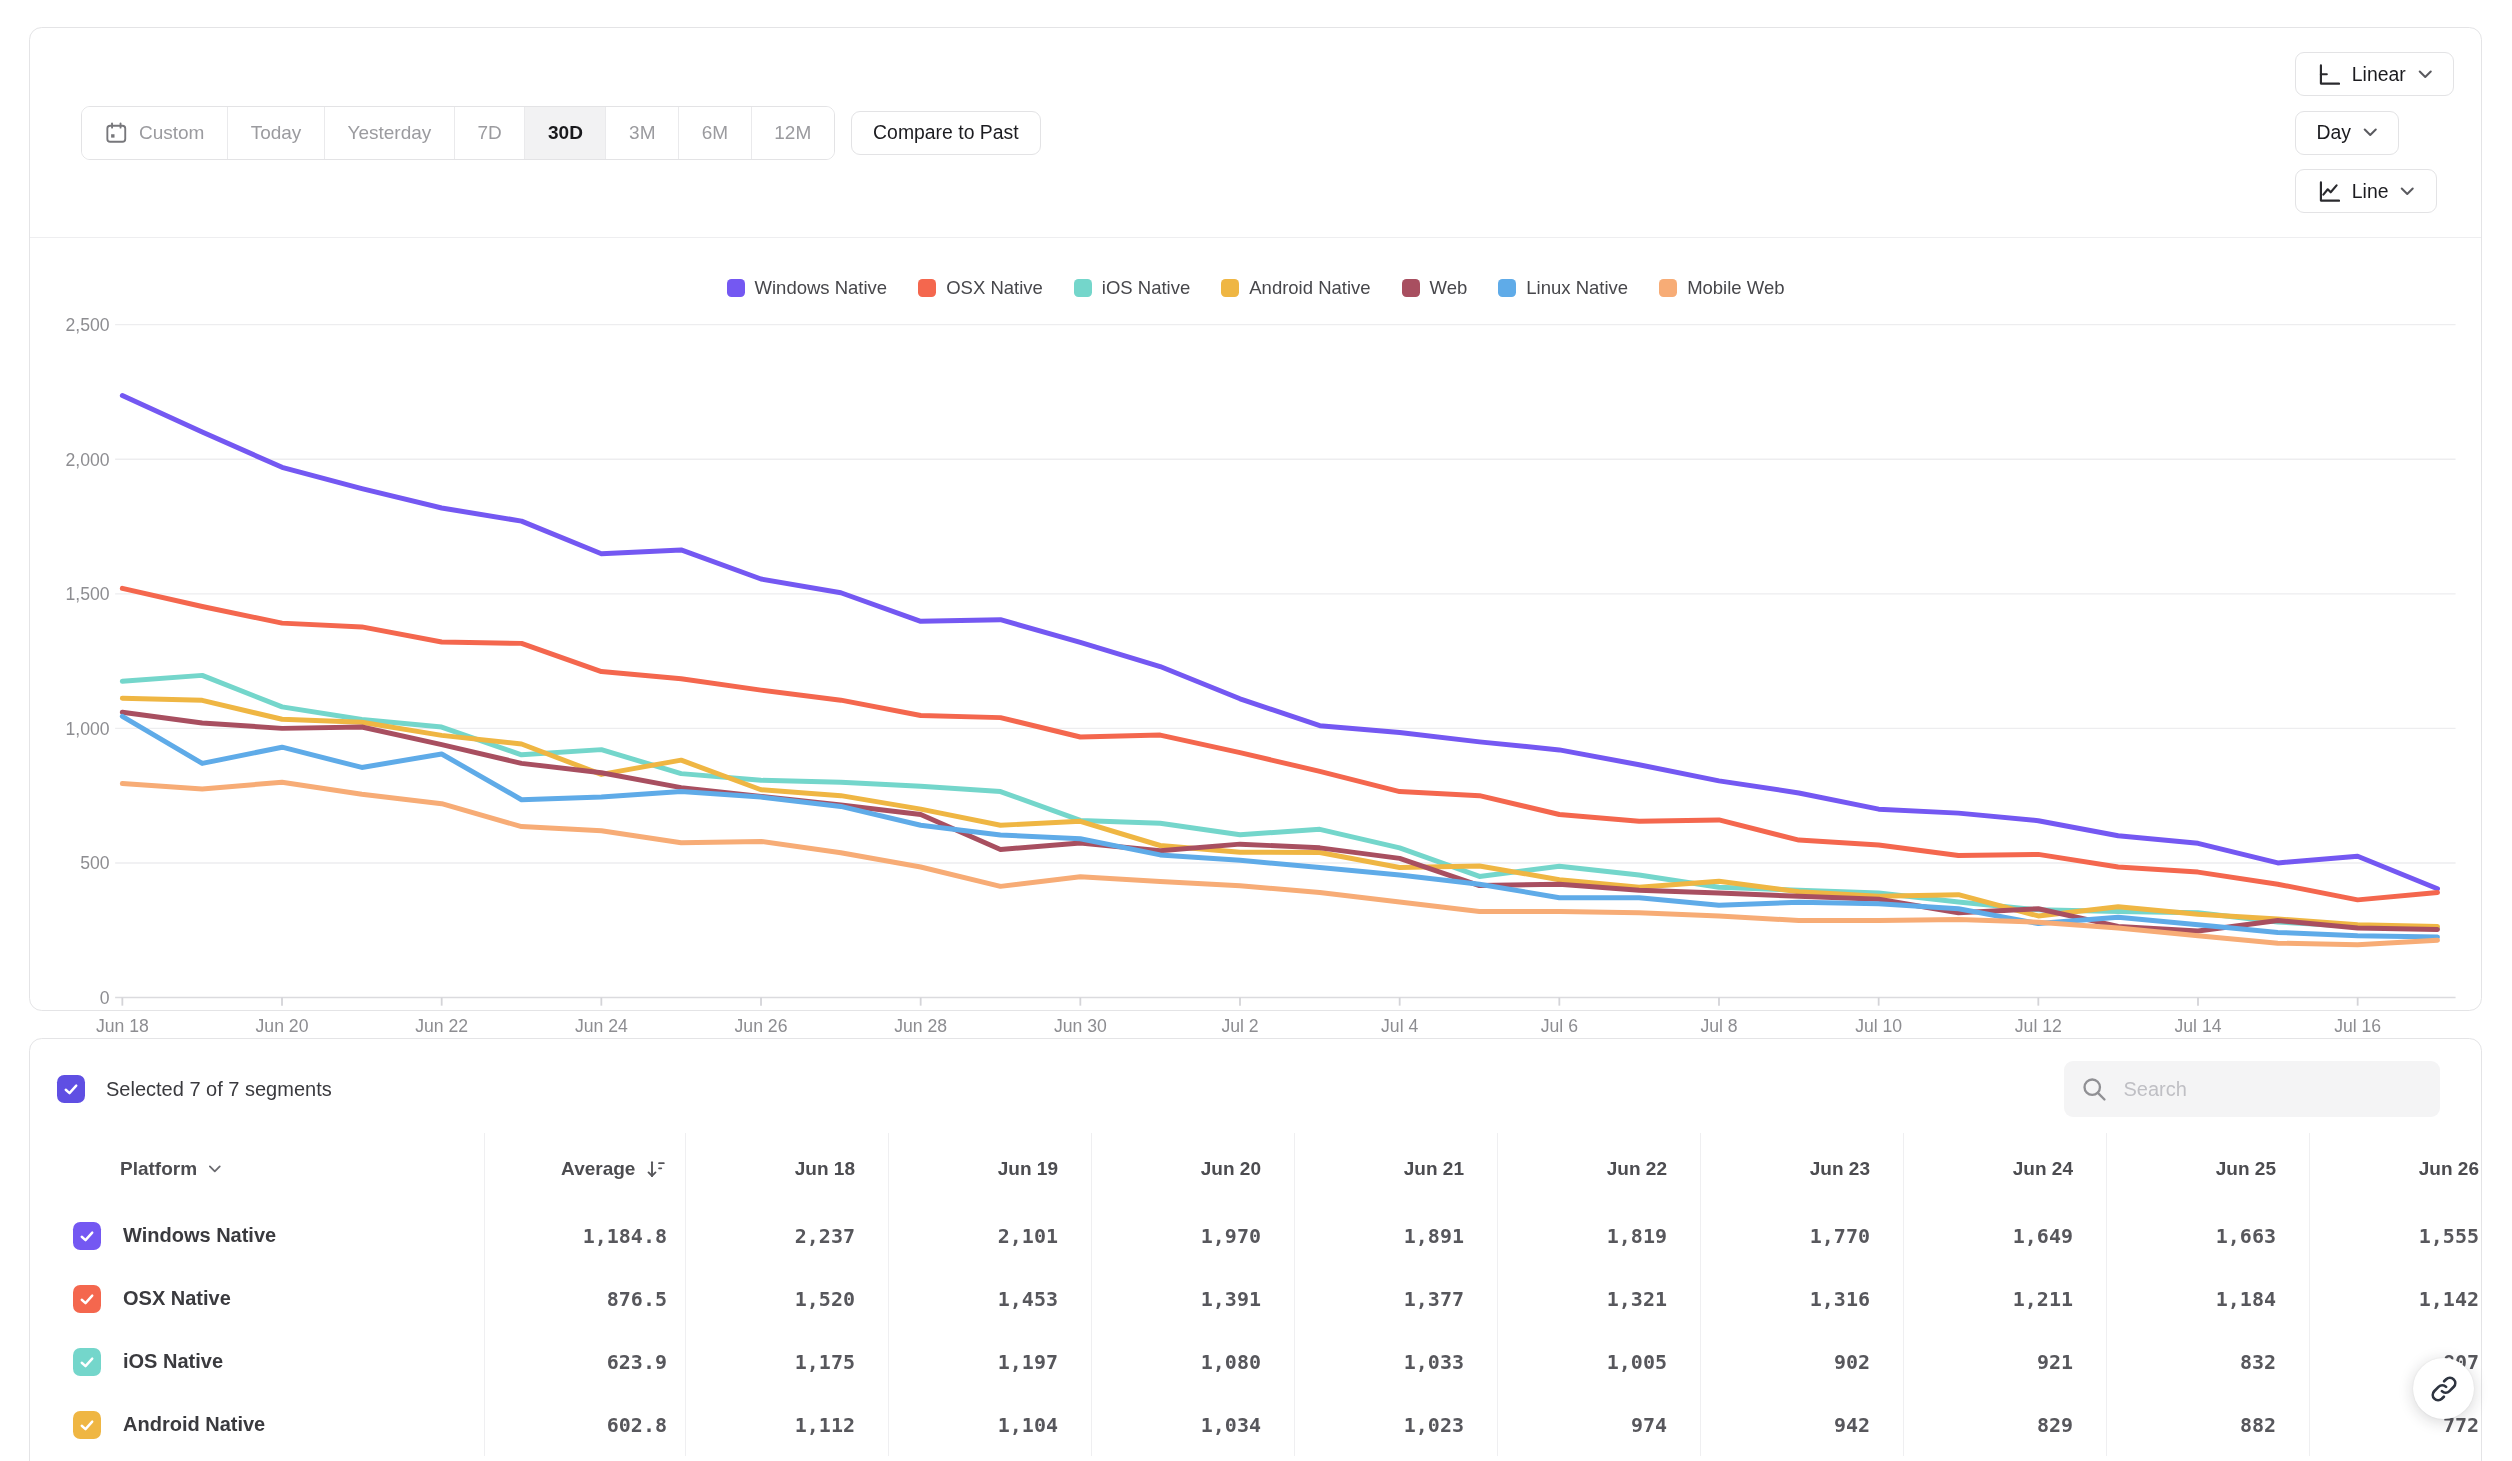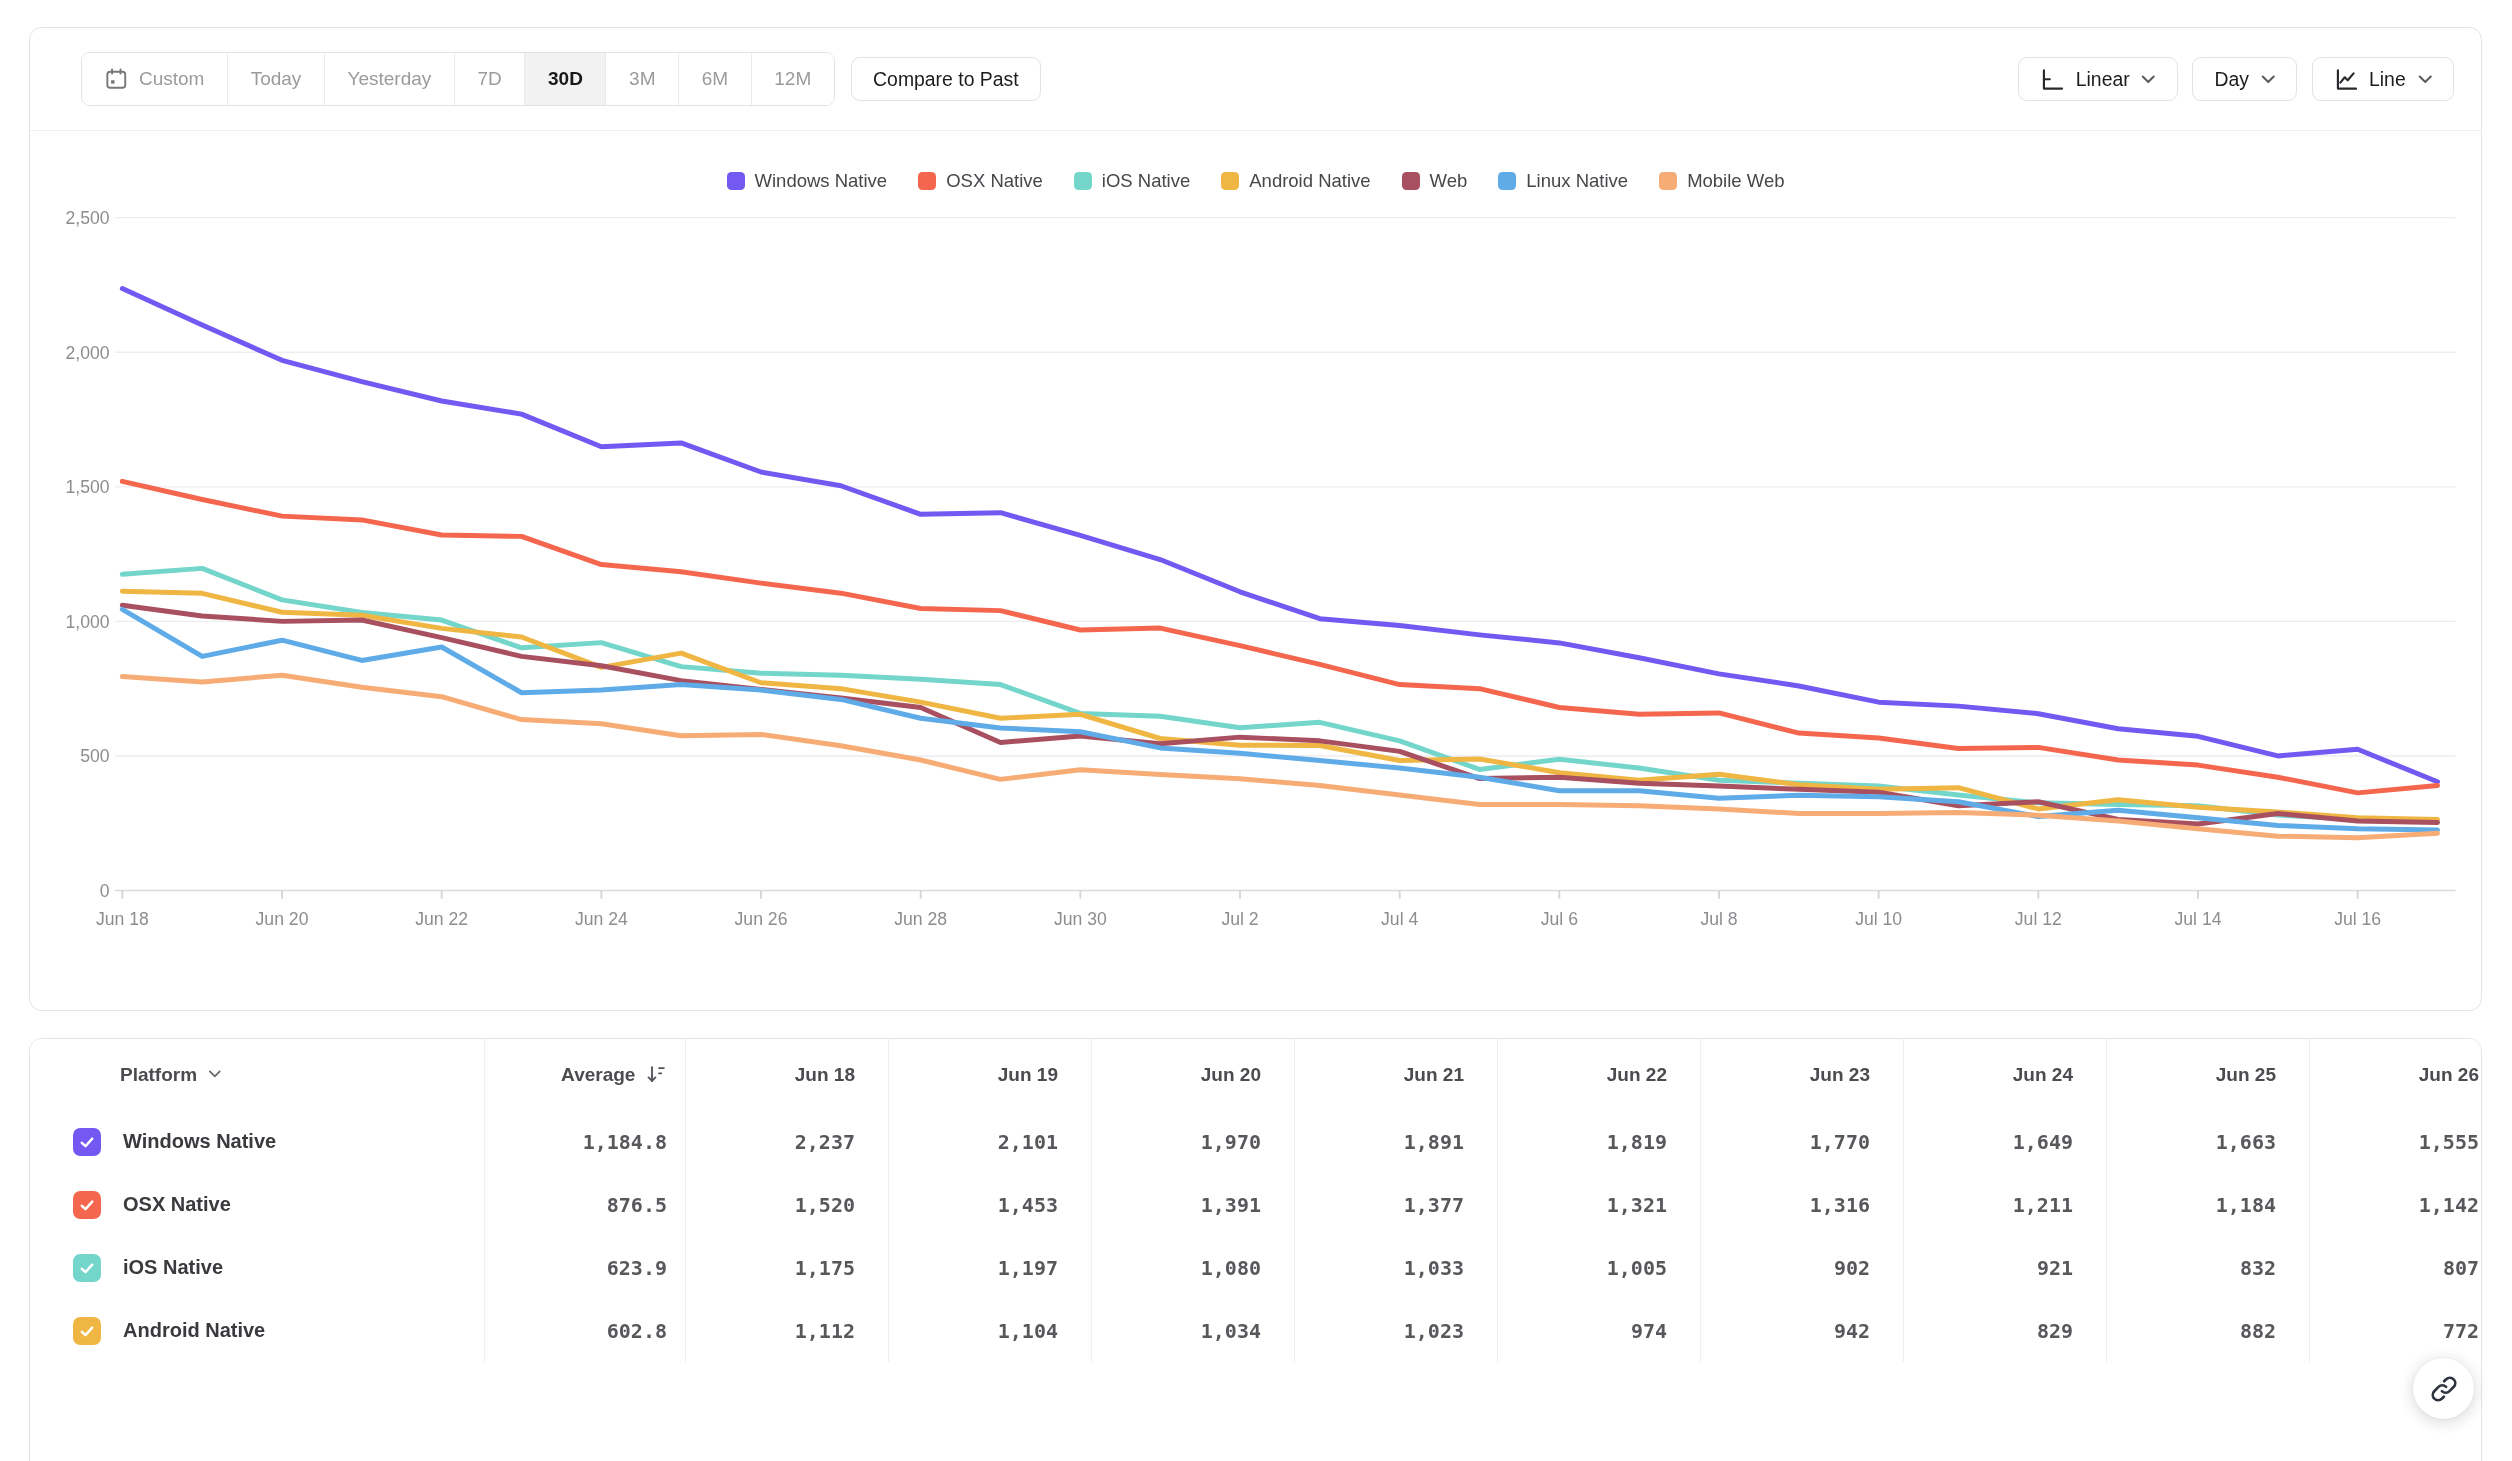--- a/index.html
+++ b/index.html
@@ -19,21 +19,21 @@
   .toolbar-left{display:flex;align-items:center;gap:16.3px;margin-left:24px;}
   .seg-group{display:flex;border:1.4px solid #E3E3E5;border-radius:9px;overflow:hidden;background:#fff;}
   .seg{display:flex;align-items:center;gap:11.8px;padding:0 22.6px;height:52px;background:#fff;
        border:none;border-right:1.4px solid #EAEAEC;font-family:"Liberation Sans",sans-serif;
        font-size:19px;color:#9B9B9F;cursor:pointer;white-space:nowrap;}
   .seg:last-child{border-right:none;}
   .seg.active{background:#F2F2F3;color:#19191C;font-weight:bold;}
   .btn{display:flex;align-items:center;gap:11.8px;height:44px;padding:0 21px;background:#fff;
        border:1.4px solid #E3E3E5;border-radius:9px;font-family:"Liberation Sans",sans-serif;
        font-size:19.4px;color:#1C1C20;cursor:pointer;white-space:nowrap;}
-  .toolbar-right{display:flex;align-items:flex-end;gap:14.5px;}
+  .toolbar-right{display:flex;align-items:flex-start;gap:14.5px;flex-direction:column;}
 
   
   .legend{display:flex;justify-content:center;align-items:center;gap:31px;margin-top:38px;height:25px;}
   .legend-item{display:flex;align-items:center;gap:10px;font-size:18.5px;color:#47474B;cursor:pointer;}
   .chip{width:18px;height:18px;border-radius:4.5px;display:inline-block;}
 
   
   #chart{display:block;margin:9px 20px 0 20px;}
 
   
@@ -195,20 +195,37 @@
       <polyline points="80.0,307.6 168.3,327.6 256.6,346.0 344.8,350.2 433.1,366.9 521.4,368.4 609.7,399.6 697.9,407.6 786.2,420.1 874.5,431.2 962.8,448.1 1051.0,450.5 1139.3,471.9 1227.6,469.8 1315.9,489.2 1404.1,510.0 1492.4,532.3 1580.7,536.8 1669.0,557.6 1757.2,565.1 1845.5,563.6 1933.8,585.9 2022.1,591.3 2110.3,602.9 2198.6,601.7 2286.9,615.7 2375.2,621.3 2463.4,634.7 2551.7,652.0 2640.0,643.9" fill="none" stroke="#F4674E" stroke-width="5.5" stroke-linejoin="round" stroke-linecap="round"></polyline>
       <polyline points="80.0,410.3 168.3,403.8 256.6,438.6 344.8,452.6 433.1,460.9 521.4,491.6 609.7,485.9 697.9,512.4 786.2,519.8 874.5,521.9 962.8,526.4 1051.0,532.3 1139.3,564.2 1227.6,567.2 1315.9,580.0 1404.1,574.0 1492.4,594.5 1580.7,626.1 1669.0,614.8 1757.2,624.6 1845.5,638.0 1933.8,641.3 2022.1,644.5 2110.3,654.4 2198.6,663.0 2286.9,664.8 2375.2,666.3 2463.4,676.4 2551.7,681.4 2640.0,683.2" fill="none" stroke="#74D6CB" stroke-width="5.5" stroke-linejoin="round" stroke-linecap="round"></polyline>
       <polyline points="80.0,429.1 168.3,431.4 256.6,452.3 344.8,455.6 433.1,470.1 521.4,479.7 609.7,513.3 697.9,497.5 786.2,530.3 874.5,536.8 962.8,551.7 1051.0,569.5 1139.3,565.1 1227.6,591.9 1315.9,599.3 1404.1,599.6 1492.4,616.3 1580.7,614.5 1669.0,629.7 1757.2,638.0 1845.5,631.4 1933.8,643.0 2022.1,648.1 2110.3,646.3 2198.6,669.8 2286.9,659.7 2375.2,668.0 2463.4,673.1 2551.7,679.6 2640.0,681.4" fill="none" stroke="#EFB643" stroke-width="5.5" stroke-linejoin="round" stroke-linecap="round"></polyline>
       <polyline points="80.0,444.5 168.3,456.4 256.6,462.4 344.8,460.9 433.1,480.3 521.4,501.1 609.7,511.5 697.9,527.9 786.2,537.7 874.5,547.2 962.8,557.6 1051.0,596.3 1139.3,589.2 1227.6,597.8 1315.9,590.4 1404.1,594.5 1492.4,606.1 1580.7,636.2 1669.0,634.7 1757.2,641.3 1845.5,644.5 1933.8,648.1 2022.1,651.4 2110.3,666.3 2198.6,661.8 2286.9,681.4 2375.2,686.5 2463.4,674.9 2551.7,683.2 2640.0,684.7" fill="none" stroke="#A84F60" stroke-width="5.5" stroke-linejoin="round" stroke-linecap="round"></polyline>
       <polyline points="80.0,449.0 168.3,501.1 256.6,483.2 344.8,505.6 433.1,490.7 521.4,541.3 609.7,538.3 697.9,532.3 786.2,538.3 874.5,548.7 962.8,569.5 1051.0,580.2 1139.3,584.4 1227.6,602.3 1315.9,608.2 1404.1,616.3 1492.4,624.6 1580.7,634.7 1669.0,649.6 1757.2,649.6 1845.5,657.9 1933.8,654.6 2022.1,656.4 2110.3,661.8 2198.6,678.2 2286.9,671.3 2375.2,679.6 2463.4,688.0 2551.7,691.6 2640.0,693.0" fill="none" stroke="#5FABE8" stroke-width="5.5" stroke-linejoin="round" stroke-linecap="round"></polyline>
       <polyline points="80.0,523.4 168.3,529.4 256.6,521.9 344.8,535.3 433.1,545.7 521.4,571.0 609.7,575.5 697.9,588.9 786.2,587.4 874.5,599.9 962.8,615.7 1051.0,637.1 1139.3,626.4 1227.6,631.7 1315.9,636.5 1404.1,643.9 1492.4,654.4 1580.7,664.8 1669.0,664.8 1757.2,666.3 1845.5,669.8 1933.8,674.9 2022.1,674.9 2110.3,673.7 2198.6,676.7 2286.9,683.2 2375.2,691.6 2463.4,699.9 2551.7,701.7 2640.0,696.6" fill="none" stroke="#F7AC76" stroke-width="5.5" stroke-linejoin="round" stroke-linecap="round"></polyline>
     </svg>
 </div>
 
 <div class="card table-card">
+  <div class="seg-head">
+    <div class="sel-wrap">
+      <span class="cb" style="background: rgb(95, 79, 227);">
+        <svg width="18" height="18" viewBox="0 0 24 24">
+            <polyline points="5,13 10,17.5 19,7.5" fill="none" stroke="#fff" stroke-width="3.2" stroke-linecap="round" stroke-linejoin="round"></polyline>
+          </svg>
+      </span>
+      <span>Selected 7 of 7 segments</span>
+    </div>
+    <div class="search">
+      <svg width="29" height="29" viewBox="0 0 32 32" fill="none" stroke="#909094" stroke-width="2.6" stroke-linecap="round">
+        <circle cx="13.5" cy="13.5" r="8.5"></circle>
+          <line x1="20" y1="20" x2="27" y2="27"></line>
+      </svg>
+      <input placeholder="Search" style="">
+    </div>
+  </div>
   <div class="table">
       <div class="th th-platform">
         <span>Platform</span>
         <svg width="13.6" height="8.1" viewBox="0 0 14 9">
           <polyline points="1.5,1.5 7,7 12.5,1.5" fill="none" stroke="#6B6B70" stroke-width="2" stroke-linecap="round" stroke-linejoin="round"></polyline>
         </svg>
       </div>
       <div class="th right avg">
         <span style="margin-right:9px">Average</span>
         <svg width="22.6" height="22.6" viewBox="0 0 24 24" fill="none" stroke="#55555A" stroke-width="2" stroke-linecap="round">

